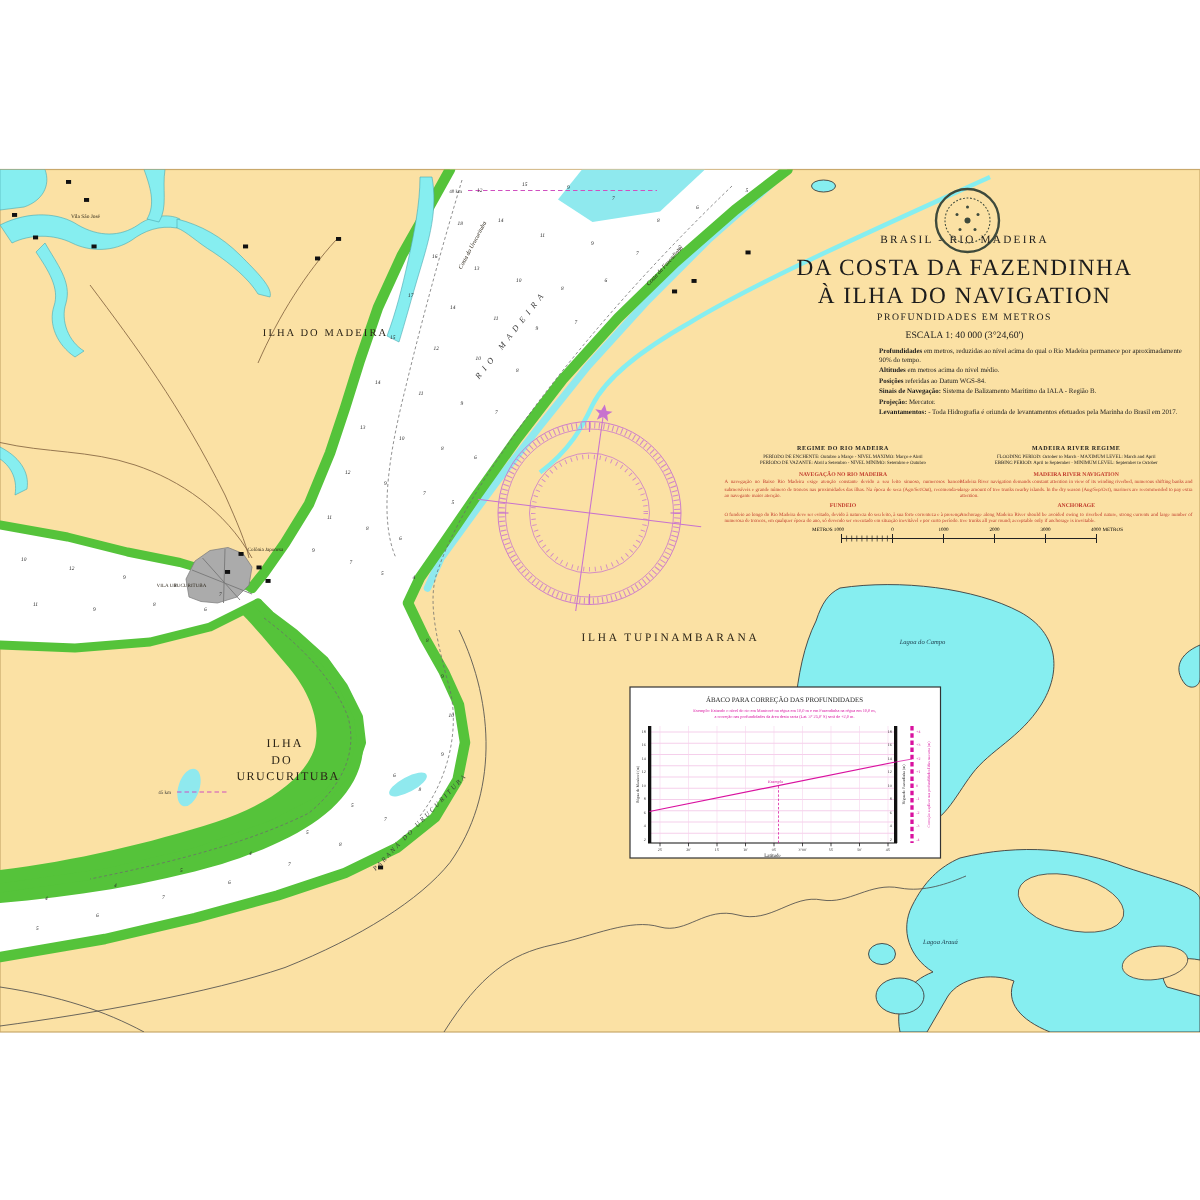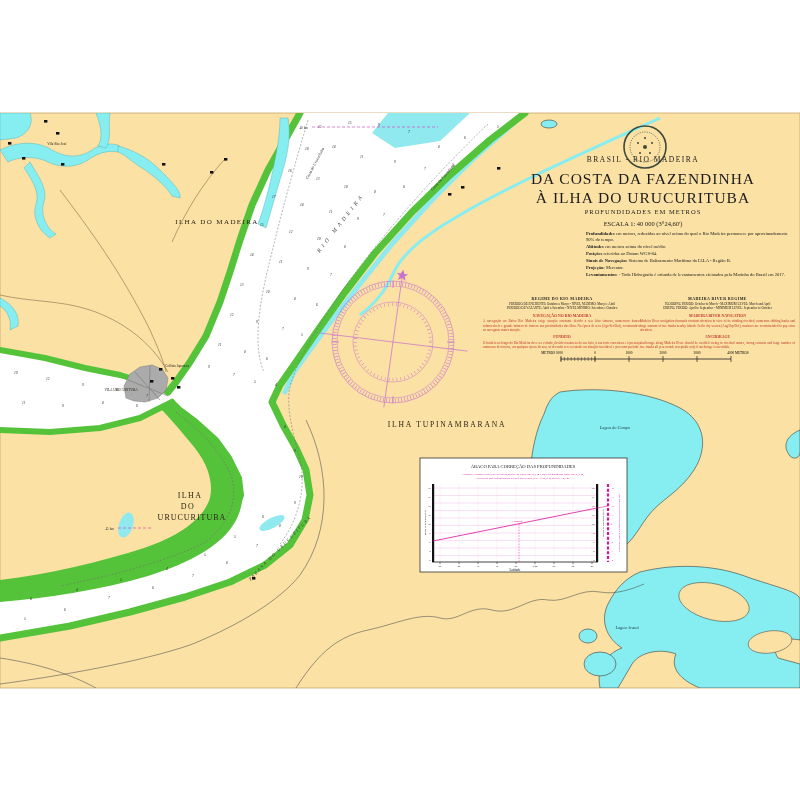--- a/index.html
+++ b/index.html
@@ -384,21 +384,21 @@
             <text x="573" y="567.2" text-anchor="middle" class="inst">50'</text>
             <line x1="592" y1="562" x2="592" y2="564.2" stroke="#111" stroke-width="0.5"></line>
             <text x="592" y="567.2" text-anchor="middle" class="inst">45'</text>
           </g>
     </g>
   </g>
 </svg>
 
   <div class="ov ctr" id="t1">DA COSTA DA FAZENDINHA</div>
   <div class="ov ctr" id="country">BRASIL - RIO MADEIRA</div>
-  <div class="ov ctr" id="t2">À ILHA DO URUCURITUBA</div>
+  <div class="ov ctr" id="t2">À ILHA DO NAVIGATION</div>
   <div class="ov ctr" id="subt">PROFUNDIDADES EM METROS</div>
   <div class="ov ctr" id="scl">ESCALA 1: 40 000 (3°24,60')</div>
   <div class="ov" id="notes">
       <div class="note"><b>Profundidades </b>em metros, reduzidas ao nível acima do qual o Rio Madeira permanece por aproximadamente 90% do tempo.</div>
       <div class="note"><b>Altitudes </b>em metros acima do nível médio.</div>
       <div class="note"><b>Posições </b>referidas ao Datum WGS-84.</div>
       <div class="note"><b>Sinais de Navegação: </b>Sistema de Balizamento Marítimo da IALA - Região B.</div>
       <div class="note"><b>Projeção: </b>Mercator.</div>
       <div class="note"><b>Levantamentos: </b>- Toda Hidrografia é oriunda de levantamentos efetuados pela Marinha do Brasil em 2017.</div>
     </div>

